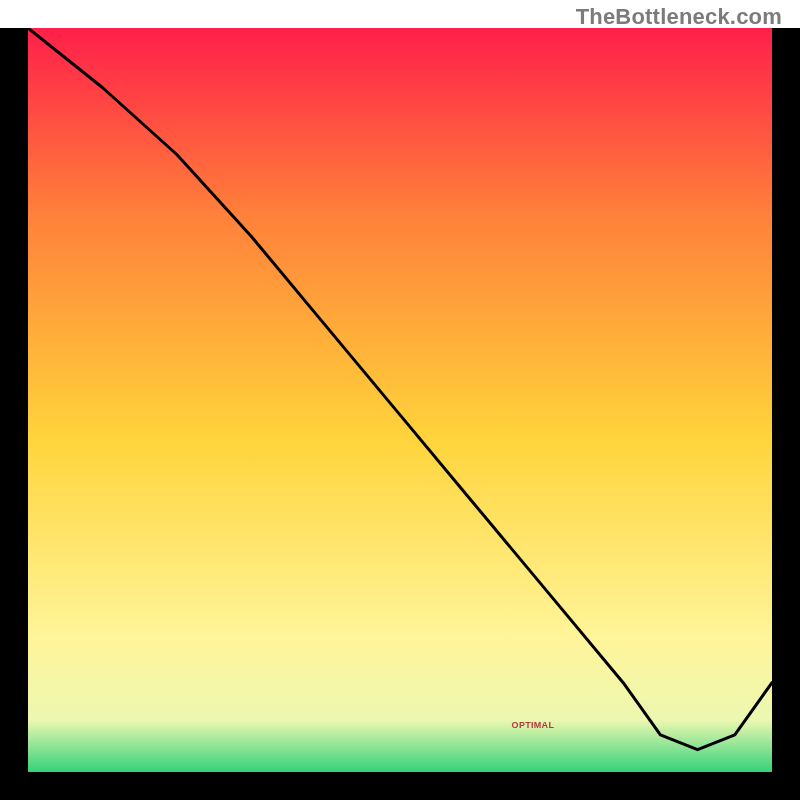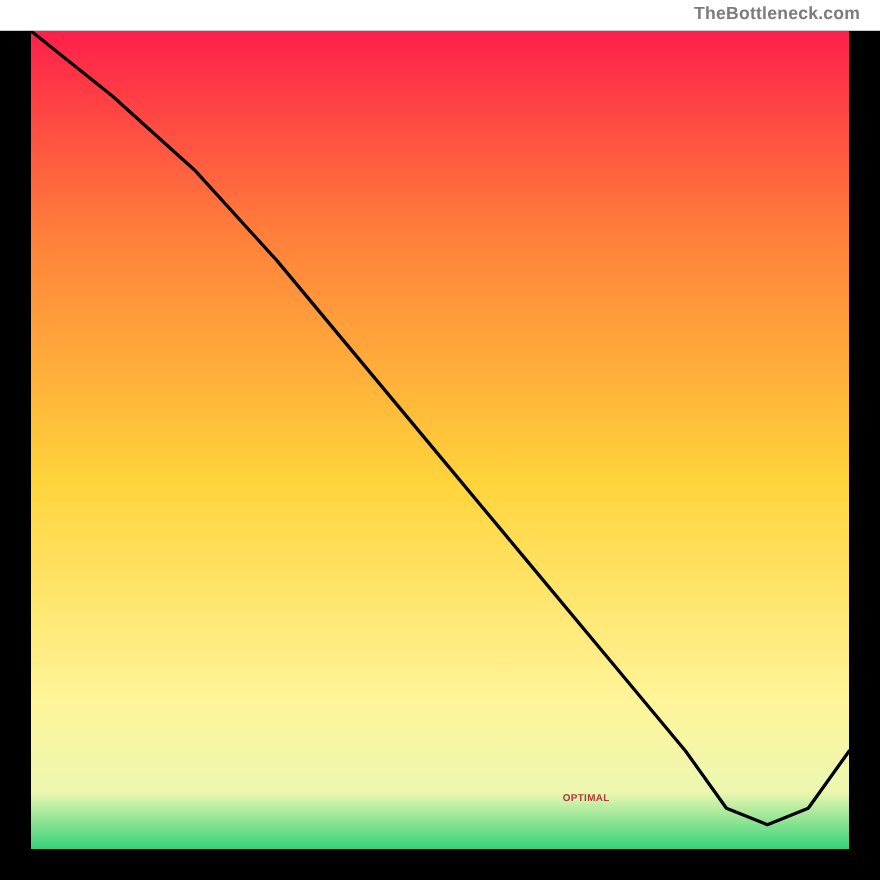--- a/index.html
+++ b/index.html
@@ -13,21 +13,21 @@
   .stage {
     position: relative;
     width: 800px;
     height: 800px;
   }
   .watermark {
     position: absolute;
     top: 4px;
     right: 18px;
     font-family: Arial, Helvetica, sans-serif;
-    font-size: 16px;
+    font-size: 22px;
     font-weight: 600;
     color: #7b7b7b;
     letter-spacing: 0.2px;
   }
   .frame {
     position: absolute;
     left: 0;
     top: 28px;
     width: 800px;
     height: 772px;

